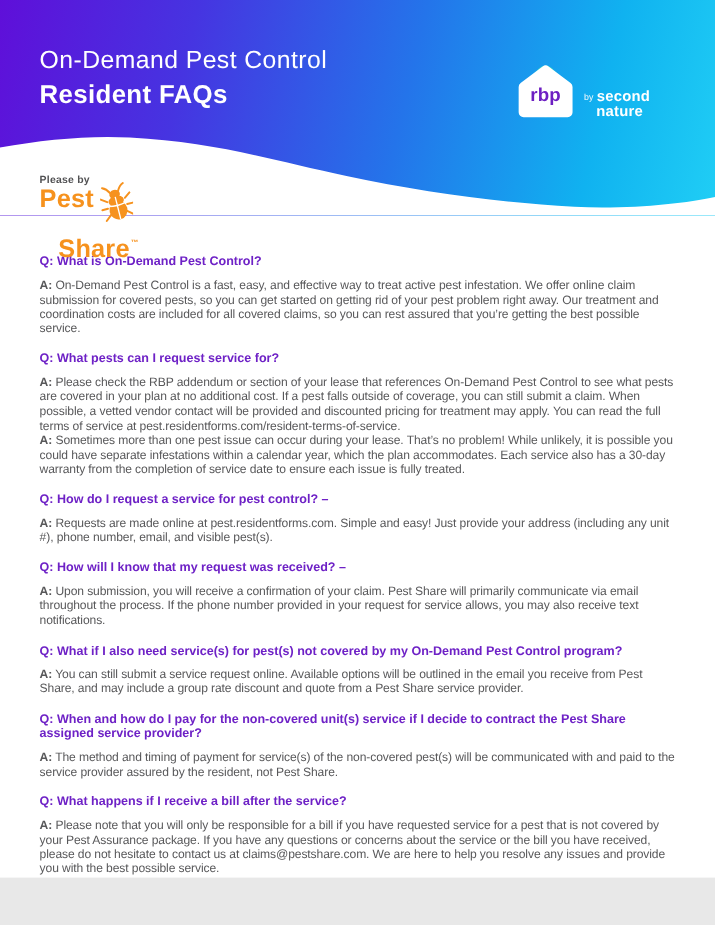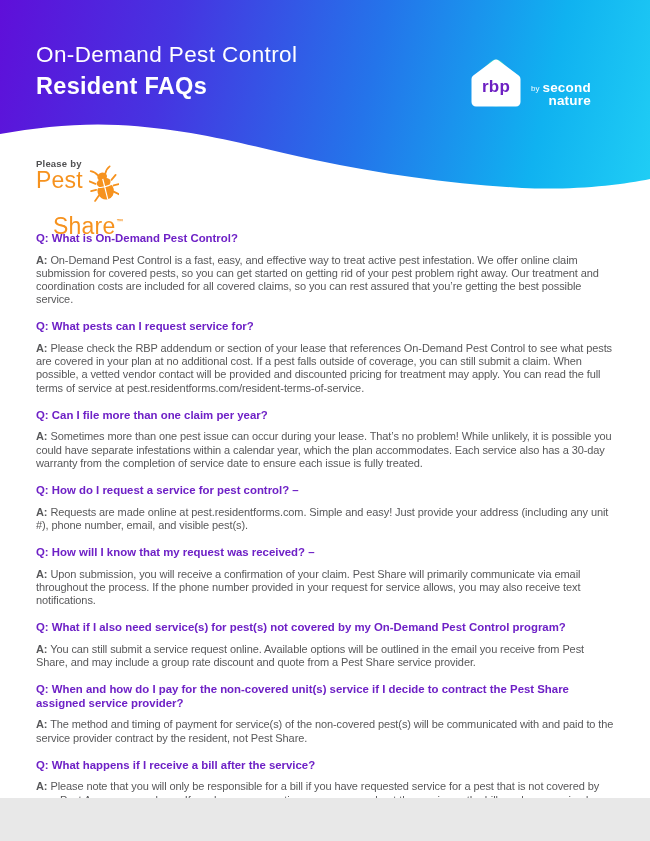--- a/index.html
+++ b/index.html
@@ -21,26 +21,26 @@
   
   .rbp-logo{position:absolute;left:470px;top:56px;display:flex;align-items:center;}
   .rbp-badge{position:relative;width:52px;height:54px;}
   .rbp-diamond{position:absolute;left:7px;top:8px;width:38px;height:38px;background:#35D1C5;border-radius:8px;transform:rotate(45deg);}
   .rbp-house{position:absolute;left:0;top:0;}
   .rbp-text{position:absolute;left:0;top:21px;width:52px;text-align:center;color:#6D1FC2;font-size:17px;font-weight:700;letter-spacing:.2px;}
   .sn-block{margin-left:9px;color:#ffffff;line-height:12px;margin-top:22px;}
   .sn-row{display:flex;align-items:flex-start;}
   .sn-by{font-size:8px;font-weight:400;margin:1px 3px 0 0;opacity:.95;}
   .sn-word{font-size:13.5px;font-weight:700;letter-spacing:.2px;}
-  .sn-word2{margin-left:11px;text-align:right;}
+  .sn-word2{margin-left:11px;}
   
   .powered-by{position:absolute;left:36px;top:158px;}
   .pb-label{font-size:9.5px;font-weight:600;color:#515153;letter-spacing:.2px;}
   .pb-row{display:flex;align-items:flex-start;margin-top:1px;}
-  .pb-word{color:#F6921E;font-size:23px;font-weight:400;letter-spacing:.2px;line-height:21px;}
+  .pb-word{color:#F6921E;font-size:23px;font-weight:700;letter-spacing:.2px;line-height:21px;}
   .pb-bug{margin-left:6px;margin-top:-6px;}
   .pb-row2{margin-left:17px;margin-top:12px;display:flex;align-items:flex-start;}
   .pb-tm{color:#F6921E;font-size:7px;font-weight:700;margin-top:2px;margin-left:1px;}
   
   .faq{margin:36px 36px 0 36px;width:578px;}
   .faq-q{
     color:#6E21C6;font-size:11.4px;font-weight:700;
     line-height:13.6px;margin:14px 0 8px 0;letter-spacing:0;
   }
   .faq-item:first-child .faq-q{margin-top:13px;}
@@ -121,42 +121,41 @@
       <div class="faq-q">Q: What is On-Demand Pest Control?</div>
       <p class="faq-a"><span class="a-prefix">A:</span> <span>On-Demand Pest Control is a fast, easy, and effective way to treat active pest infestation. We offer online claim submission for covered pests, so you can get started on getting rid of your pest problem right away. Our treatment and coordination costs are included for all covered claims, so you can rest assured that you’re getting the best possible service.</span></p>
     </div>
 
     <div class="faq-item">
       <div class="faq-q">Q: What pests can I request service for?</div>
       <p class="faq-a"><span class="a-prefix">A:</span> <span>Please check the RBP addendum or section of your lease that references On-Demand Pest Control to see what pests are covered in your plan at no additional cost. If a pest falls outside of coverage, you can still submit a claim. When possible, a vetted vendor contact will be provided and discounted pricing for treatment may apply. You can read the full terms of service at pest.residentforms.com/resident-terms-of-service.</span></p>
     </div>
 
     <div class="faq-item">
-      <div class="faq-q">Q: Can I file more than one claim per year?</div>
       <p class="faq-a"><span class="a-prefix">A:</span> <span>Sometimes more than one pest issue can occur during your lease. That’s no problem! While unlikely, it is possible you could have separate infestations within a calendar year, which the plan accommodates. Each service also has a 30-day warranty from the completion of service date to ensure each issue is fully treated.</span></p>
     </div>
 
     <div class="faq-item">
       <div class="faq-q">Q: How do I request a service for pest control? –</div>
       <p class="faq-a"><span class="a-prefix">A:</span> <span>Requests are made online at pest.residentforms.com. Simple and easy! Just provide your address (including any unit #), phone number, email, and visible pest(s).</span></p>
     </div>
 
     <div class="faq-item">
       <div class="faq-q">Q: How will I know that my request was received? –</div>
       <p class="faq-a"><span class="a-prefix">A:</span> <span>Upon submission, you will receive a confirmation of your claim. Pest Share will primarily communicate via email throughout the process. If the phone number provided in your request for service allows, you may also receive text notifications.</span></p>
     </div>
 
     <div class="faq-item">
       <div class="faq-q">Q: What if I also need service(s) for pest(s) not covered by my On-Demand Pest Control program?</div>
       <p class="faq-a"><span class="a-prefix">A:</span> <span>You can still submit a service request online. Available options will be outlined in the email you receive from Pest Share, and may include a group rate discount and quote from a Pest Share service provider.</span></p>
     </div>
 
     <div class="faq-item">
       <div class="faq-q">Q: When and how do I pay for the non-covered unit(s) service if I decide to contract the Pest Share assigned service provider?</div>
-      <p class="faq-a"><span class="a-prefix">A:</span> <span>The method and timing of payment for service(s) of the non-covered pest(s) will be communicated with and paid to the service provider contract by the resident, not Pest Share.</span></p>
+      <p class="faq-a"><span class="a-prefix">A:</span> <span>The method and timing of payment for service(s) of the non-covered pest(s) will be communicated with and paid to the service provider assured by the resident, not Pest Share.</span></p>
     </div>
 
     <div class="faq-item">
       <div class="faq-q">Q: What happens if I receive a bill after the service?</div>
       <p class="faq-a"><span class="a-prefix">A:</span> <span>Please note that you will only be responsible for a bill if you have requested service for a pest that is not covered by your Pest Assurance package. If you have any questions or concerns about the service or the bill you have received, please do not hesitate to contact us at claims@pestshare.com. We are here to help you resolve any issues and provide you with the best possible service.</span></p>
     </div>
 
   </div>
 </div>
 

